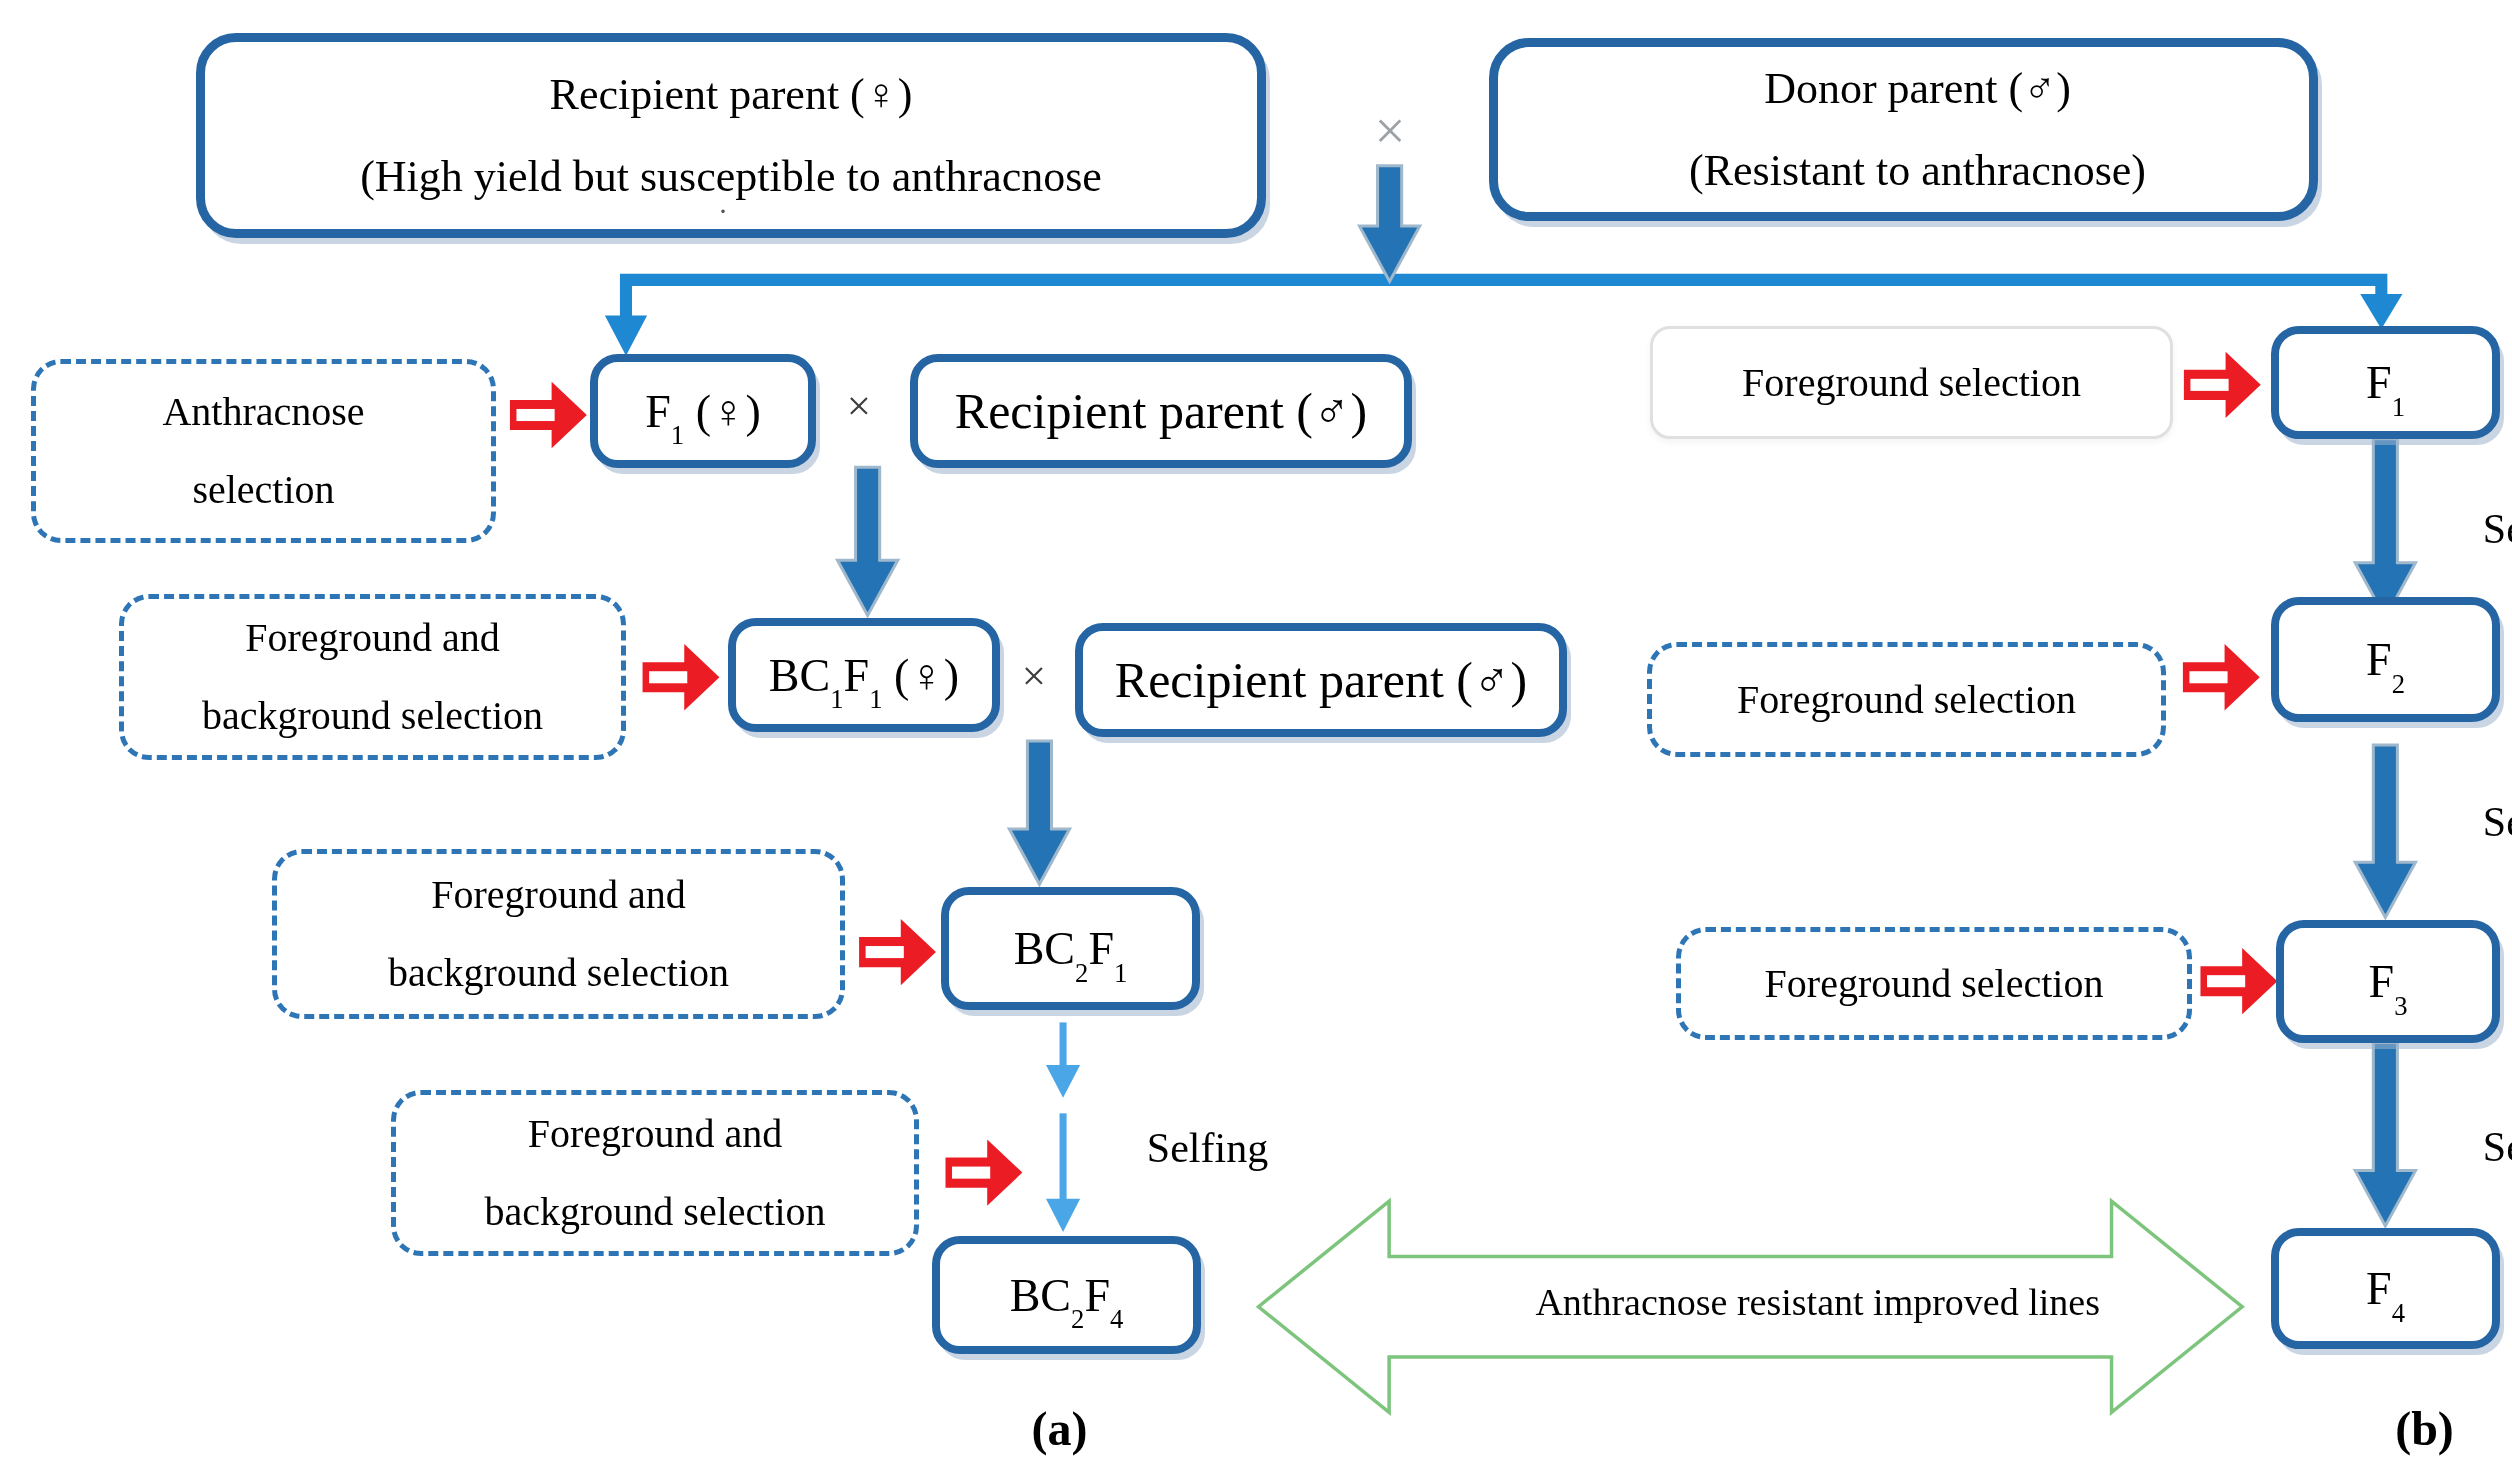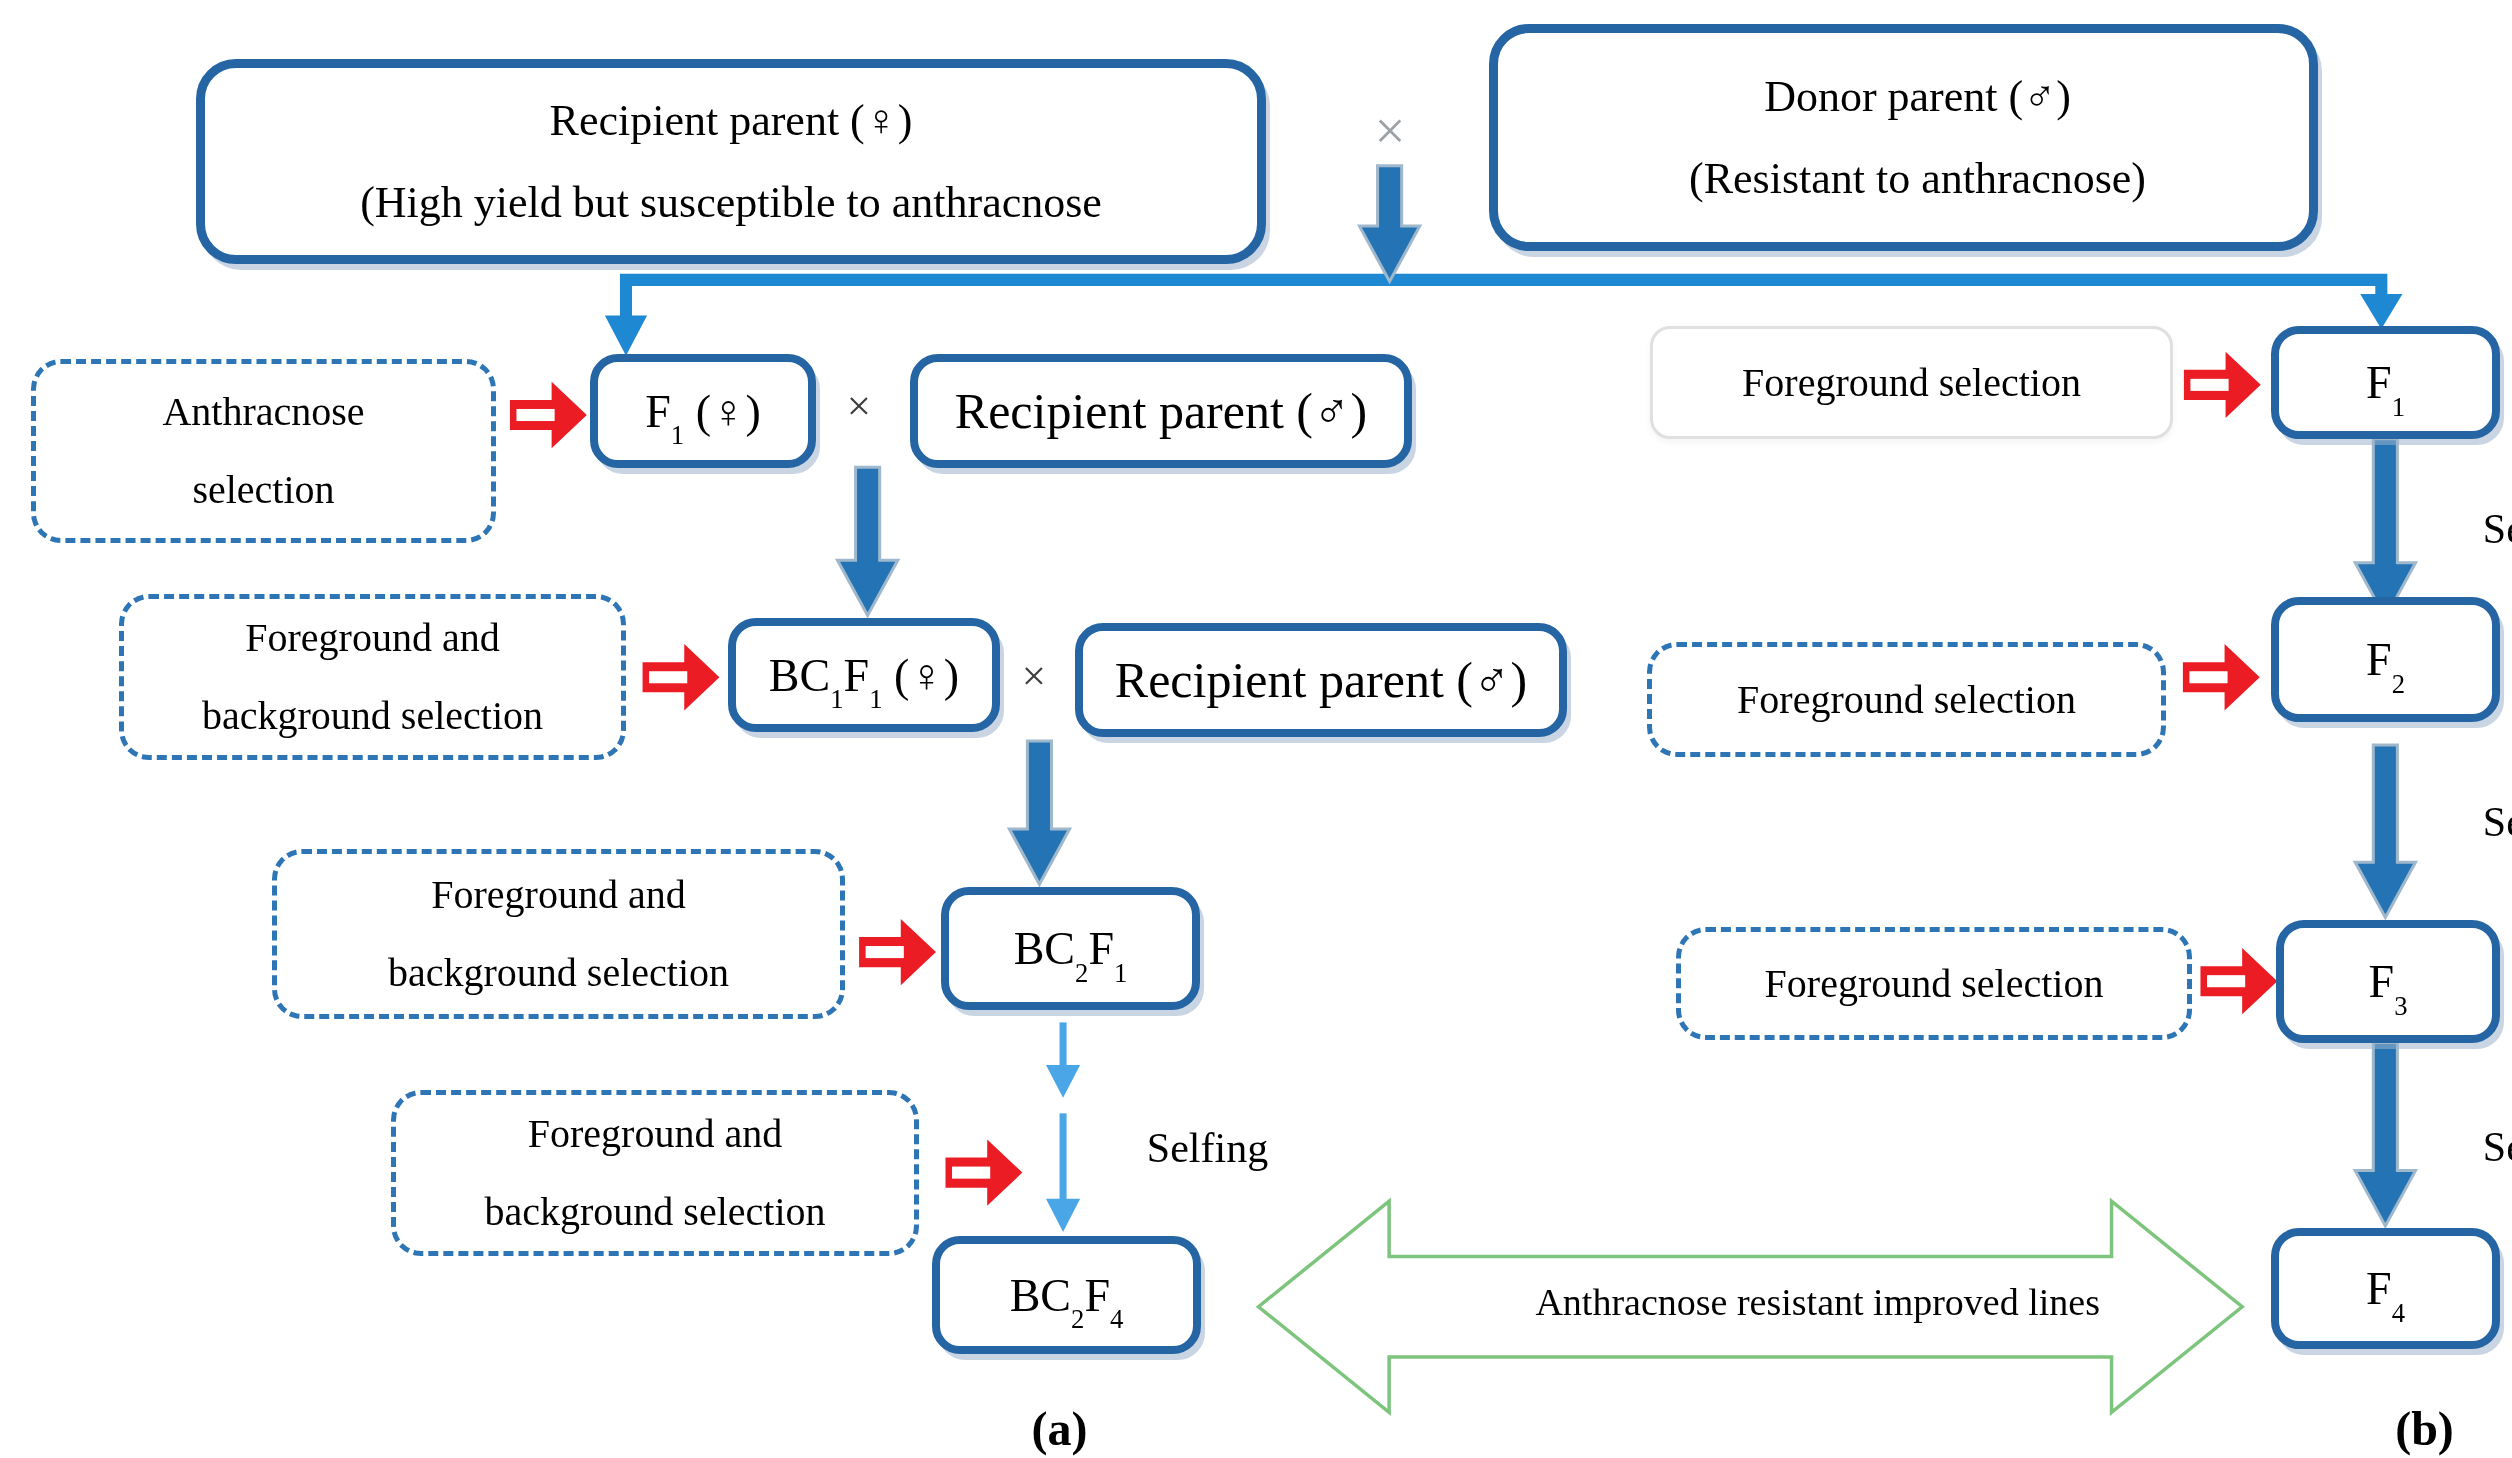--- a/index.html
+++ b/index.html
@@ -81,31 +81,31 @@
     <g>
       <polygon points="4345,1318 4428,1318 4428,1282 4498,1348 4428,1414 4428,1378 4345,1378" fill="#EC1C24"></polygon>
       <rect x="4358" y="1336" width="76" height="24" fill="#FFFFFF"></rect>
     </g>
     <g>
       <polygon points="4380,1923 4463,1923 4463,1887 4533,1953 4463,2019 4463,1983 4380,1983" fill="#EC1C24"></polygon>
       <rect x="4393" y="1941" width="76" height="24" fill="#FFFFFF"></rect>
     </g>
   </svg>
 
-  <div class="node bluebox topbox" style="left:196px;top:33px;width:1070px;height:205px;margin-top:26px;">
+  <div class="node bluebox topbox" style="left:196px;top:33px;width:1070px;height:205px;">
     <div>
       <div>Recipient parent (♀)</div>
       <div>(High yield but susceptible to anthracnose</div>
     </div>
   </div>
   <div class="floating" style="left:703px;top:186px;width:40px;font-size:30px;color:#555;">.</div>
 
   <div class="floating cross-top" style="left:1355px;top:99px;width:70px;">×</div>
 
-  <div class="node bluebox topbox" style="left:1489px;top:24px;width:829px;height:227px;padding-left:28px;">
+  <div class="node bluebox topbox" style="left:1489px;top:38px;width:829px;height:183px;padding-left:28px;">
     <div>
       <div>Donor parent (♂)</div>
       <div>(Resistant to anthracnose)</div>
     </div>
   </div>
 
   <div class="node dashbox" style="left:31px;top:359px;width:465px;height:184px;">
     <div>
       <div>Anthracnose</div>
       <div>selection</div>

